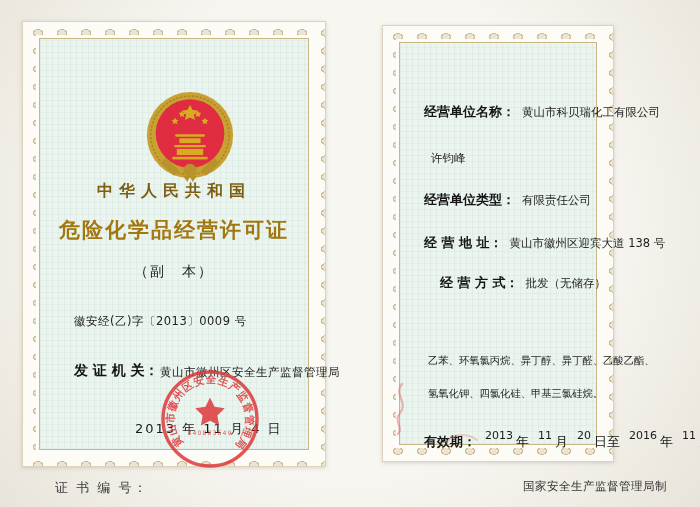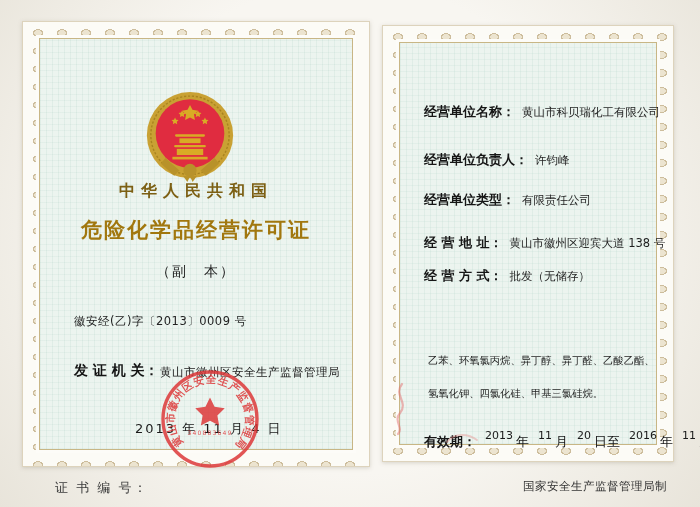--- a/index.html
+++ b/index.html
@@ -13,22 +13,22 @@
   }
   .page {
     position:absolute;
     background-color:#fcfbf6;
     background-image:radial-gradient(ellipse 7.5px 5.5px at center, #ece4d0 0 50%, #cdbd9c 51% 68%, rgba(0,0,0,0) 69%);
     background-size:24px 18px;
     background-position:3px 2px;
     border:1px solid #ddd3bc;
     box-shadow:0 1px 4px rgba(120,110,90,.25);
   }
-  #pageL { left:22px; top:21px; width:348px; height:446px; }
-  #pageR { left:382px; top:25px; width:292px; height:437px; }
+  #pageL { left:22px; top:21px; width:304px; height:446px; }
+  #pageR { left:382px; top:25px; width:232px; height:437px; }
   .inner {
     position:absolute; inset:16px;
     background-color:#ecf4ef;
     background-image:
       repeating-linear-gradient(90deg, rgba(140,190,175,.13) 0 1px, rgba(0,0,0,0) 1px 6px),
       repeating-linear-gradient(0deg, rgba(140,190,175,.10) 0 1px, rgba(0,0,0,0) 1px 6px);
     border:1px solid #c8b685;
     box-shadow:0 0 0 3px #fdfcf8;
   }
   .abs { position:absolute; white-space:nowrap; }
@@ -123,32 +123,31 @@
 </div>
 
 <div class="page" id="pageR">
   <div class="inner">
 
     <div class="abs rrow" style="top:60px;">
       <span class="lbl">经营单位名称：</span>
       <span class="val">黄山市科贝瑞化工有限公司</span>
     </div>
     <div class="abs rrow" style="top:108px;">
-      <span class="lbl">经营单位负责人：</span>
       <span class="val">许钧峰</span>
     </div>
     <div class="abs rrow" style="top:148px;">
       <span class="lbl">经营单位类型：</span>
       <span class="val">有限责任公司</span>
     </div>
     <div class="abs rrow" style="top:191px;">
       <span class="lbl">经 营 地 址：</span>
       <span class="val">黄山市徽州区迎宾大道 138 号</span>
     </div>
-    <div class="abs rrow" style="top:224px;">
+    <div class="abs rrow" style="top:231px;margin-left:16px;">
       <span class="lbl">经 营 方 式：</span>
       <span class="val">批发（无储存）</span>
     </div>
 
     <div class="abs scope-line" style="left:28px; top:311px;">乙苯、环氧氯丙烷、异丁醇、异丁醛、乙酸乙酯、</div>
     <div class="abs scope-line" style="left:28px; top:344px;">氢氧化钾、四氯化硅、甲基三氯硅烷。</div>
 
     <div class="abs validity">
       <span class="lbl">有效期：</span>
       <span class="vnum">2013</span>

